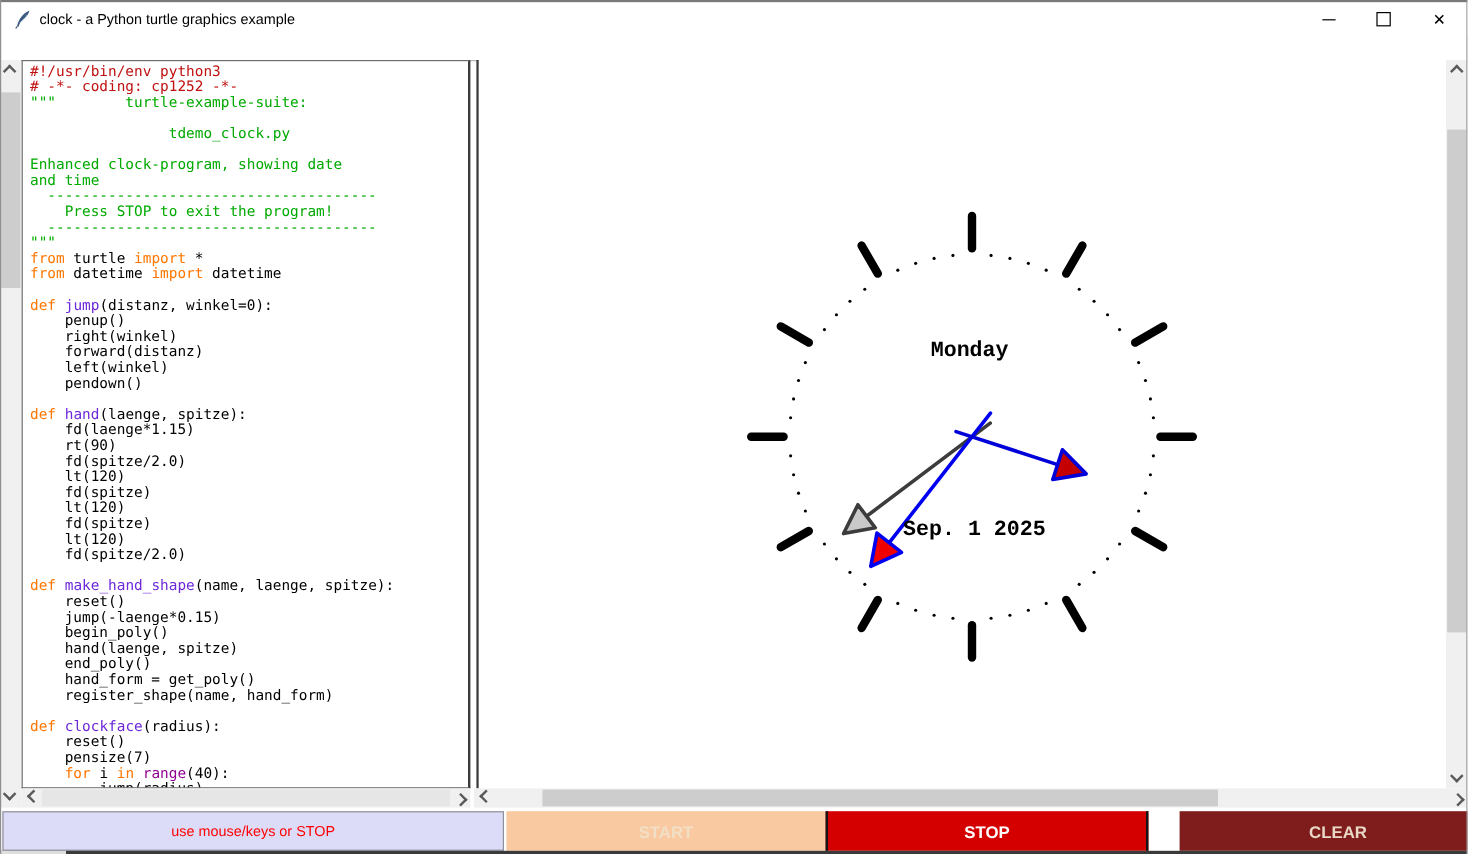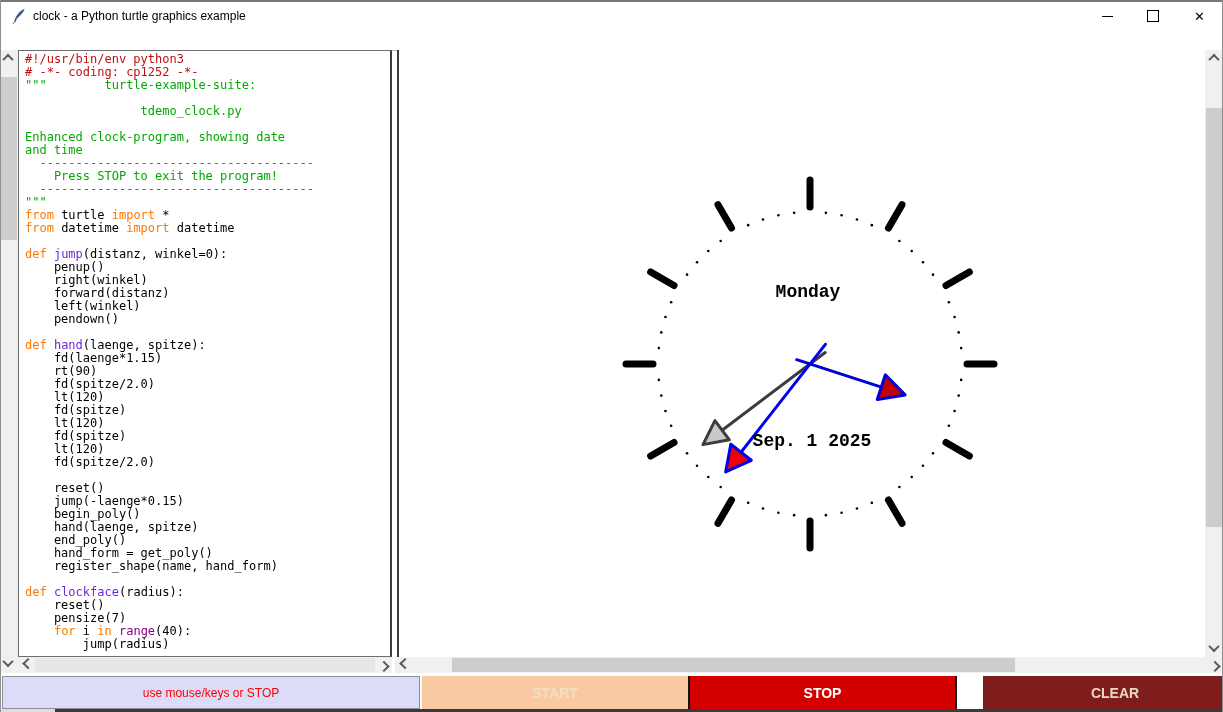--- a/index.html
+++ b/index.html
@@ -132,20 +132,21 @@
       <div class="code-line"><span class="tk-t">    fd(laenge*1.15)</span></div>
       <div class="code-line"><span class="tk-t">    rt(90)</span></div>
       <div class="code-line"><span class="tk-t">    fd(spitze/2.0)</span></div>
       <div class="code-line"><span class="tk-t">    lt(120)</span></div>
       <div class="code-line"><span class="tk-t">    fd(spitze)</span></div>
       <div class="code-line"><span class="tk-t">    lt(120)</span></div>
       <div class="code-line"><span class="tk-t">    fd(spitze)</span></div>
       <div class="code-line"><span class="tk-t">    lt(120)</span></div>
       <div class="code-line"><span class="tk-t">    fd(spitze/2.0)</span></div>
       <div class="code-line"></div>
+      <div class="code-line"><span class="tk-k">def</span><span class="tk-t"> </span><span class="tk-d">make_hand_shape</span><span class="tk-t">(name, laenge, spitze):</span></div>
       <div class="code-line"><span class="tk-t">    reset()</span></div>
       <div class="code-line"><span class="tk-t">    jump(-laenge*0.15)</span></div>
       <div class="code-line"><span class="tk-t">    begin_poly()</span></div>
       <div class="code-line"><span class="tk-t">    hand(laenge, spitze)</span></div>
       <div class="code-line"><span class="tk-t">    end_poly()</span></div>
       <div class="code-line"><span class="tk-t">    hand_form = get_poly()</span></div>
       <div class="code-line"><span class="tk-t">    register_shape(name, hand_form)</span></div>
       <div class="code-line"></div>
       <div class="code-line"><span class="tk-k">def</span><span class="tk-t"> </span><span class="tk-d">clockface</span><span class="tk-t">(radius):</span></div>
       <div class="code-line"><span class="tk-t">    reset()</span></div>

